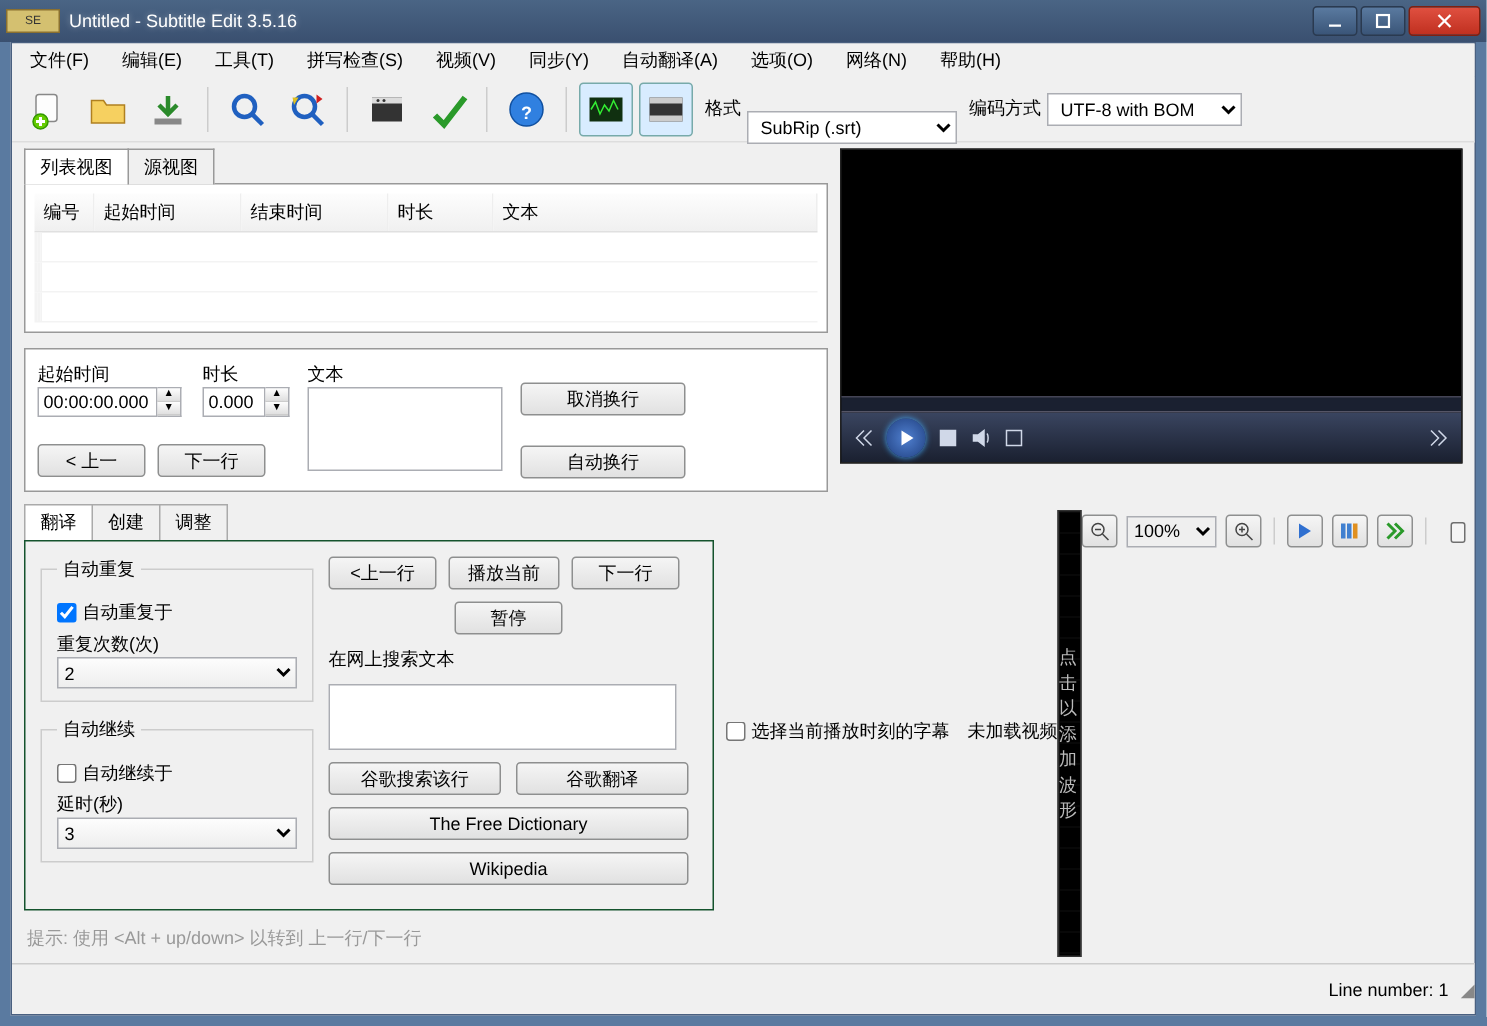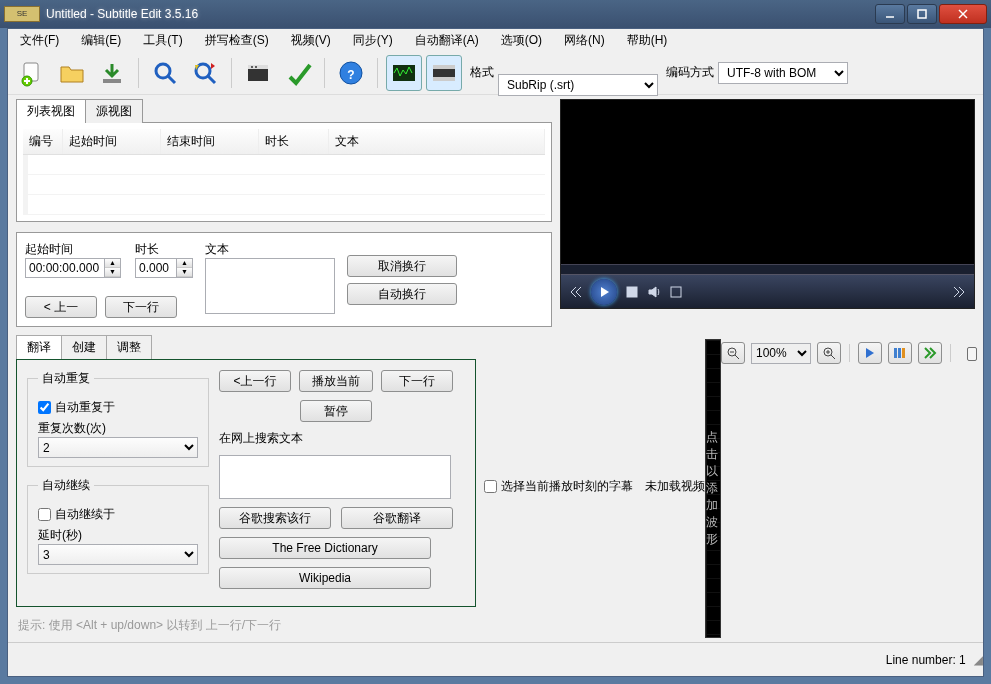--- a/index.html
+++ b/index.html
@@ -18,21 +18,21 @@
 .menubar { height:22px; display:flex; align-items:center; padding:2px 6px; gap:10px; background:#f0f0f0; }
 .menubar span { cursor:default; padding:2px 6px; }
 
 .toolbar { height:44px; display:flex; align-items:center; padding:2px 6px; gap:4px; background:#f0f0f0; border-bottom:1px solid #ddd;}
 .tbtn { width:36px; height:36px; border:1px solid transparent; border-radius:3px; display:flex; align-items:center; justify-content:center; cursor:pointer;}
 .tbtn.sel { border-color:#7aa; background:#d8ecff; }
 .tbtn svg { width:28px; height:28px; }
 .tsep { width:1px; height:30px; background:#ccc; margin:0 4px;}
 .toolbar .lbl { margin-left:4px; }
 .toolbar select { height:22px; border:1px solid #abadb3; background:#fff; padding:1px 4px; }
-.toolbar .sel-format { width:160px;margin-top:24px; }
+.toolbar .sel-format { width:140px;margin-top:24px; }
 .toolbar .sel-enc { width:130px; }
 
 .midrow { display:flex; flex:0 0 auto; }
 .leftpane { width:552px; padding:4px 8px 8px 8px; }
 .rightpane { flex:1; padding:4px 8px 4px 0; }
 
 .tabs { display:flex; }
 .tab { padding:3px 10px; border:1px solid #999; border-bottom:none; background:#f0f0f0; margin-right:-1px; cursor:pointer; }
 .tab.active { background:#fff; position:relative; z-index:2; }
 .tabbody { border:1px solid #999; background:#fff; margin-top:-1px; }
@@ -47,21 +47,21 @@
 
 .editform { margin-top:10px; border:1px solid #999; background:#fff; padding:8px; display:flex; gap:12px; align-items:flex-start;}
 .ef-col { display:flex; flex-direction:column; gap:4px; }
 .spin { display:flex; align-items:center; }
 .spin input { width:80px; height:20px; border:1px solid #abadb3; padding:1px 3px;}
 .spin .spbtns { display:flex; flex-direction:column; width:16px; border:1px solid #abadb3; border-left:none; }
 .spin .spbtns div { height:9px; background:linear-gradient(#fdfdfd,#e0e0e0); font-size:7px; text-align:center; line-height:8px; cursor:pointer; border-bottom:1px solid #ccc;}
 .btn { height:22px; min-width:72px; padding:0 12px; border:1px solid #8e8f8f; border-radius:3px; background:linear-gradient(#f5f5f5,#e1e1e1); cursor:pointer;}
 .ef-nav { margin-top:14px; display:flex; gap:8px; }
 .ef-text textarea { width:130px; height:56px; border:1px solid #abadb3; resize:none; }
-.ef-btns { display:flex; flex-direction:column; gap:6px; margin-top:14px;}
+.ef-btns { display:flex; flex-direction:column; gap:20px; margin-top:14px;}
 .ef-btns .btn { min-width:110px;}
 
 .video { width:100%; height:210px; background:#000; border:1px solid #222; position:relative;}
 .vcontrols { position:absolute; bottom:0; left:0; right:0; height:34px; background:linear-gradient(#3a4560,#1a2030); border-top:1px solid #556; display:flex; align-items:center; gap:8px; padding:0 8px;}
 .vprogress { position:absolute; bottom:34px; left:0; right:0; height:10px; background:#1a2030; border-top:1px solid #445;}
 .vpbtn { width:26px; height:26px; border-radius:13px; background:radial-gradient(#5080d0,#204080); box-shadow:0 0 4px #4af; display:flex; align-items:center; justify-content:center; cursor:pointer;}
 .vc-ico { color:#d0d8e8; display:flex; align-items:center; cursor:pointer;}
 .vc-ico svg { width:14px; height:14px; fill:#d0d8e8; stroke:#d0d8e8;}
 
 .lowerrow { flex:1; display:flex; padding:0 8px 4px 8px; gap:8px; min-height:0;}
@@ -75,21 +75,21 @@
 fieldset.grp { border:1px solid #ccc; padding:8px 10px; }
 fieldset.grp legend { padding:0 4px; }
 .chk { display:flex; align-items:center; gap:4px; margin:4px 0;}
 .chk input { width:13px; height:13px;}
 select.combo { width:160px; height:21px; border:1px solid #abadb3; background:linear-gradient(#fdfdfd,#eee);}
 .searcharea { display:flex; flex-direction:column; gap:8px;}
 .searcharea .navbtns { display:flex; gap:8px;}
 .searcharea textarea { width:232px; height:44px; border:1px solid #abadb3; resize:none;}
 .searcharea .sbtns { display:flex; gap:10px;}
 .searcharea .sbtns .btn { flex:1;}
-.searcharea .widebtn { width:212px;}
+.searcharea .widebtn { width:240px;}
 .hint { color:#999; margin-top:6px; padding:4px 2px;}
 
 .wavehdr { display:flex; align-items:center; gap:6px; }
 .wavehdr .chk { flex:0 0 auto;}
 .wavehdr .spacer { flex:1;}
 .wavepane { flex:1; background:#000; border:1px solid #333; position:relative; margin-top:4px; background-image:
   linear-gradient(#111 1px, transparent 1px),
   linear-gradient(90deg, #111 1px, transparent 1px);
   background-size:14px 14px;
   display:flex; align-items:center; justify-content:flex-end; color:#bbb;}

